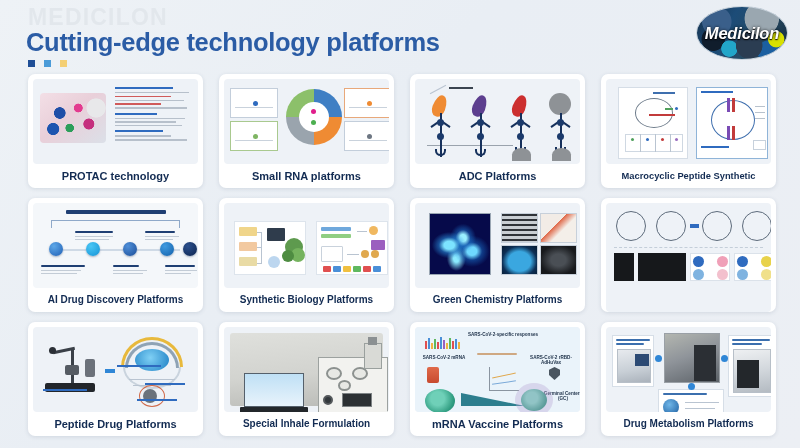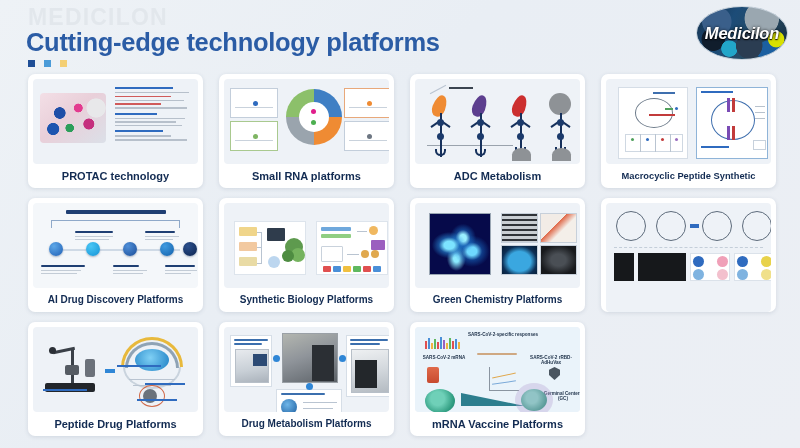--- a/index.html
+++ b/index.html
@@ -352,21 +352,21 @@
         <div class="stem"></div>
         <div class="tdot" style="left:6px;top:22px;width:7px;height:7px;background:#1b3a6b"></div>
         <div class="tdot" style="left:6px;top:36px;width:7px;height:7px;background:#1b3a6b"></div>
         <div class="vshape" style="left:4px;top:50px"></div>
         <div class="cell"></div>
       </div>
 
       <div class="tline" style="left:14px;top:10px;width:18px;height:1px;transform:rotate(-28deg)"></div>
       <div class="tline" style="left:34px;top:8px;width:24px;height:2px;background:#3a4450"></div>
     </div>
-    <div class="card-title">ADC Metabolism</div>
+    <div class="card-title">ADC Platforms</div>
   </div>
 
   <div class="card">
     <div class="thumb">
       <div class="mc-left">
         <div class="mc-ring" style="left:16px;top:10px;width:38px;height:30px"></div>
         <div class="mc-bar" style="left:34px;top:4px;width:22px;height:2px;background:#3f6fae"></div>
         <div class="mc-bar" style="left:30px;top:26px;width:26px;height:2px;background:#c23b3b"></div>
         <div class="mc-bar" style="left:46px;top:20px;width:8px;height:2px;background:#4fa05c"></div>
         <div class="tdot" style="left:56px;top:19px;width:3px;height:3px;background:#2f6bbf"></div>
@@ -527,48 +527,36 @@
         <div class="oc-arc" style="left:24px;top:52px;width:26px;height:22px;border:1.6px solid #d06a4a;border-radius:50%"></div>
       </div>
       <div class="tline" style="left:84px;top:38px;width:44px;height:2px;background:#2f6bbf"></div>
       <div class="tline" style="left:112px;top:56px;width:40px;height:2px;background:#2f6bbf"></div>
       <div class="tline" style="left:104px;top:72px;width:40px;height:2px;background:#2f6bbf"></div>
       <div class="tline" style="left:10px;top:62px;width:44px;height:2px;background:#2f6bbf"></div>
     </div>
     <div class="card-title">Peptide Drug Platforms</div>
   </div>
 
-
-  <div class="card">
-    <div class="thumb">
-      <div class="dm-panel" style="left:6px;top:8px;width:42px;height:52px">
-        <div class="dm-cap" style="left:3px;top:3px;width:34px"></div>
-        <div class="dm-cap" style="left:3px;top:7px;width:28px"></div>
-        <div class="dm-photo" style="left:4px;top:13px;width:34px;height:34px;background:linear-gradient(170deg,#e7eaee 0%,#c8cfd6 60%,#aab2bb 100%);border:1px solid #b7bfc8"></div>
-        <div class="tbox" style="left:22px;top:18px;width:14px;height:12px;background:#2c4a74"></div>
-      </div>
-      <div class="dm-photo" style="left:58px;top:6px;width:56px;height:50px;background:linear-gradient(160deg,#b3b6b0 0%,#8f949a 45%,#5c6268 100%);border:1px solid #9aa0a6"></div>
-      <div class="tbox" style="position:absolute;left:88px;top:18px;width:22px;height:36px;background:#2b2f34"></div>
-      <div class="dm-panel" style="left:122px;top:8px;width:46px;height:62px">
-        <div class="dm-cap" style="left:3px;top:3px;width:38px"></div>
-        <div class="dm-cap" style="left:3px;top:7px;width:30px"></div>
-        <div class="dm-photo" style="left:4px;top:13px;width:38px;height:44px;background:linear-gradient(170deg,#eef0f2 0%,#d3d8dd 50%,#b4bbc2 100%);border:1px solid #b7bfc8"></div>
-        <div class="tbox" style="left:8px;top:24px;width:22px;height:28px;background:#23272b"></div>
-      </div>
-      <div class="dm-panel" style="left:52px;top:62px;width:66px;height:28px">
-        <div class="dm-cap" style="left:4px;top:3px;width:44px"></div>
-        <div class="tdot" style="left:4px;top:9px;width:16px;height:16px;background:radial-gradient(circle at 40% 35%,#6fb6e8,#1b5c9e)"></div>
-        <div class="tline" style="left:26px;top:12px;width:34px;height:1px"></div>
-        <div class="tline" style="left:26px;top:18px;width:30px;height:1px"></div>
-      </div>
-      <div class="dm-arrow" style="left:49px;top:28px"></div>
-      <div class="dm-arrow" style="left:115px;top:28px"></div>
-      <div class="dm-arrow" style="left:82px;top:56px"></div>
-    </div>
-    <div class="card-title sm">Drug Metabolism Platforms</div>
+  <div class="card">
+    <div class="thumb">
+      <div class="si-photo">
+        <div class="si-instr"></div>
+        <div class="si-knob" style="left:96px;top:34px;width:16px;height:13px"></div>
+        <div class="si-knob" style="left:122px;top:34px;width:16px;height:13px"></div>
+        <div class="si-knob" style="left:108px;top:47px;width:13px;height:11px"></div>
+        <div class="si-knob" style="left:93px;top:62px;width:10px;height:10px;background:#33383c;border-color:#55595c"></div>
+        <div class="tbox" style="position:absolute;left:112px;top:60px;width:30px;height:14px;background:#2c3033;border:1px solid #7e8385"></div>
+        <div class="tbox" style="position:absolute;left:134px;top:10px;width:18px;height:26px;background:#d9dad6;border:1px solid #9aa09e"></div>
+        <div class="tbox" style="position:absolute;left:138px;top:4px;width:9px;height:8px;background:#8b9092"></div>
+        <div class="si-laptop-screen"></div>
+        <div class="si-laptop-base"></div>
+      </div>
+    </div>
+    <div class="card-title sm">Special Inhale Formulation</div>
   </div>
 
   <div class="card">
     <div class="thumb">
       <div class="mv-bg"></div>
       <div class="mv-label" style="left:52px;top:5px;width:72px">SARS-CoV-2-specific responses</div>
       <div class="mv-label" style="left:6px;top:28px;width:46px">SARS-CoV-2 mRNA</div>
       <div class="mv-label" style="left:106px;top:28px;width:60px">SARS-CoV-2 rRBD-AdHuVax</div>
       <div class="mv-label" style="left:128px;top:64px;width:40px">Germinal Centers (GC)</div>
 
@@ -600,13 +588,42 @@
       </div>
 
       <div class="tline" style="left:62px;top:26px;width:40px;height:1.5px;background:#cfa882;border-radius:2px"></div>
       <div class="mv-shield" style="left:134px;top:40px"></div>
       <div class="mv-cell" style="left:106px;top:62px;width:26px;height:22px;background:radial-gradient(circle at 42% 40%,#7fd8c0 0 28%,#2f9c80 70%,#1d7f66 100%)"></div>
       <div class="mv-cell" style="left:100px;top:56px;width:38px;height:34px;background:rgba(180,160,210,.35)"></div>
     </div>
     <div class="card-title">mRNA Vaccine Platforms</div>
   </div>
 
+  <div class="card">
+    <div class="thumb">
+      <div class="dm-panel" style="left:6px;top:8px;width:42px;height:52px">
+        <div class="dm-cap" style="left:3px;top:3px;width:34px"></div>
+        <div class="dm-cap" style="left:3px;top:7px;width:28px"></div>
+        <div class="dm-photo" style="left:4px;top:13px;width:34px;height:34px;background:linear-gradient(170deg,#e7eaee 0%,#c8cfd6 60%,#aab2bb 100%);border:1px solid #b7bfc8"></div>
+        <div class="tbox" style="left:22px;top:18px;width:14px;height:12px;background:#2c4a74"></div>
+      </div>
+      <div class="dm-photo" style="left:58px;top:6px;width:56px;height:50px;background:linear-gradient(160deg,#b3b6b0 0%,#8f949a 45%,#5c6268 100%);border:1px solid #9aa0a6"></div>
+      <div class="tbox" style="position:absolute;left:88px;top:18px;width:22px;height:36px;background:#2b2f34"></div>
+      <div class="dm-panel" style="left:122px;top:8px;width:46px;height:62px">
+        <div class="dm-cap" style="left:3px;top:3px;width:38px"></div>
+        <div class="dm-cap" style="left:3px;top:7px;width:30px"></div>
+        <div class="dm-photo" style="left:4px;top:13px;width:38px;height:44px;background:linear-gradient(170deg,#eef0f2 0%,#d3d8dd 50%,#b4bbc2 100%);border:1px solid #b7bfc8"></div>
+        <div class="tbox" style="left:8px;top:24px;width:22px;height:28px;background:#23272b"></div>
+      </div>
+      <div class="dm-panel" style="left:52px;top:62px;width:66px;height:28px">
+        <div class="dm-cap" style="left:4px;top:3px;width:44px"></div>
+        <div class="tdot" style="left:4px;top:9px;width:16px;height:16px;background:radial-gradient(circle at 40% 35%,#6fb6e8,#1b5c9e)"></div>
+        <div class="tline" style="left:26px;top:12px;width:34px;height:1px"></div>
+        <div class="tline" style="left:26px;top:18px;width:30px;height:1px"></div>
+      </div>
+      <div class="dm-arrow" style="left:49px;top:28px"></div>
+      <div class="dm-arrow" style="left:115px;top:28px"></div>
+      <div class="dm-arrow" style="left:82px;top:56px"></div>
+    </div>
+    <div class="card-title sm">Drug Metabolism Platforms</div>
+  </div>
+
 </div>
 
 </body></html>

